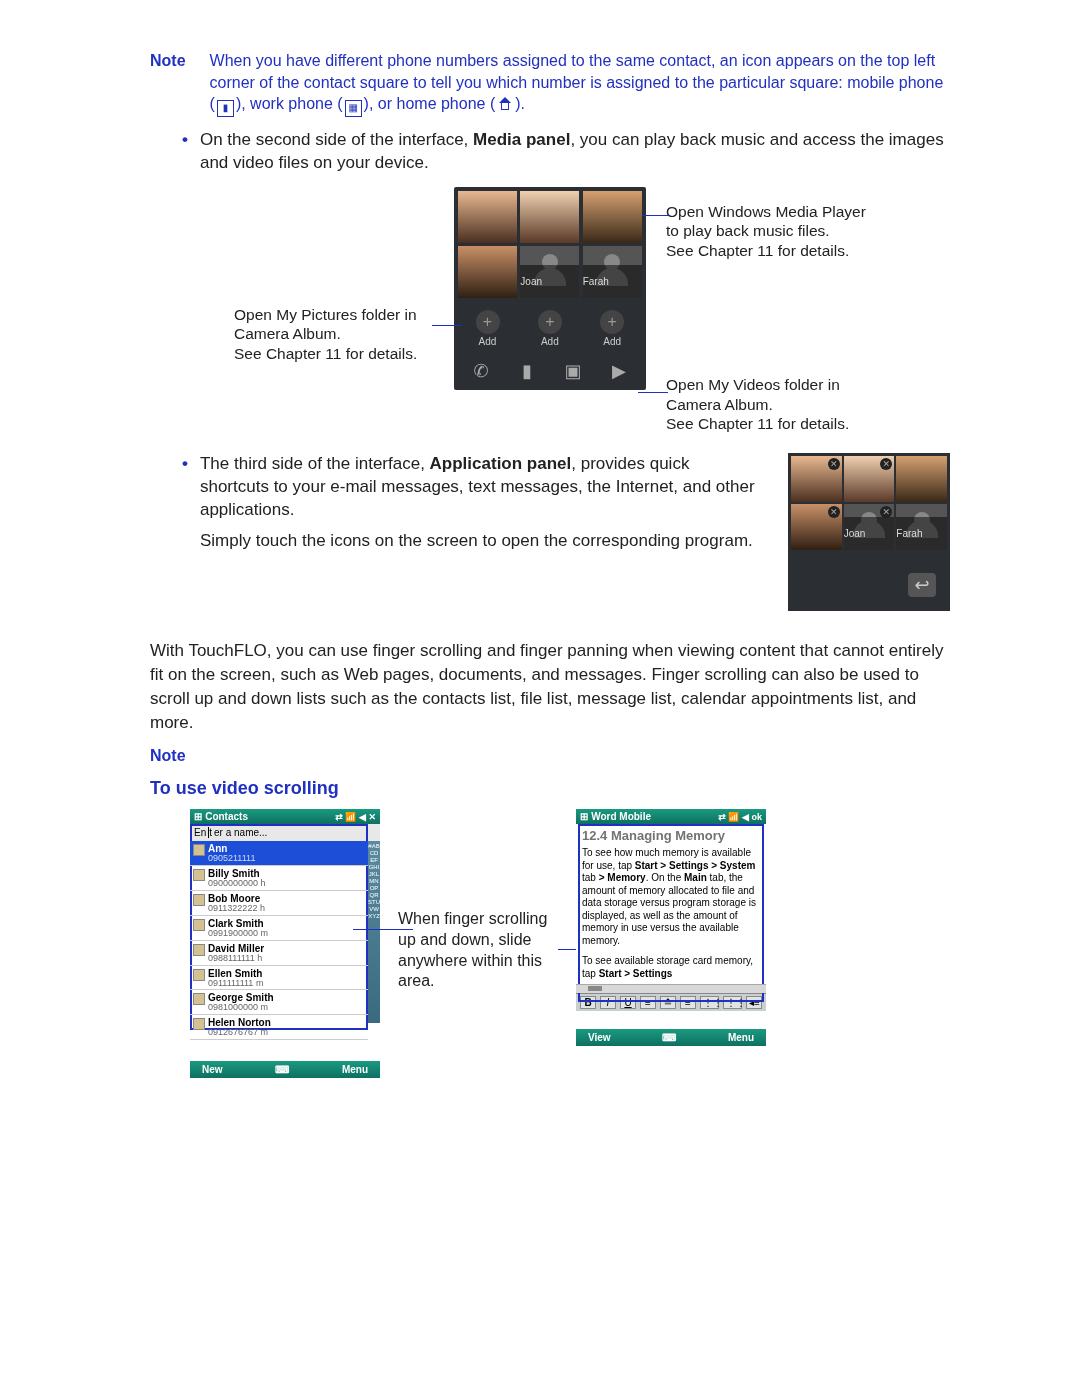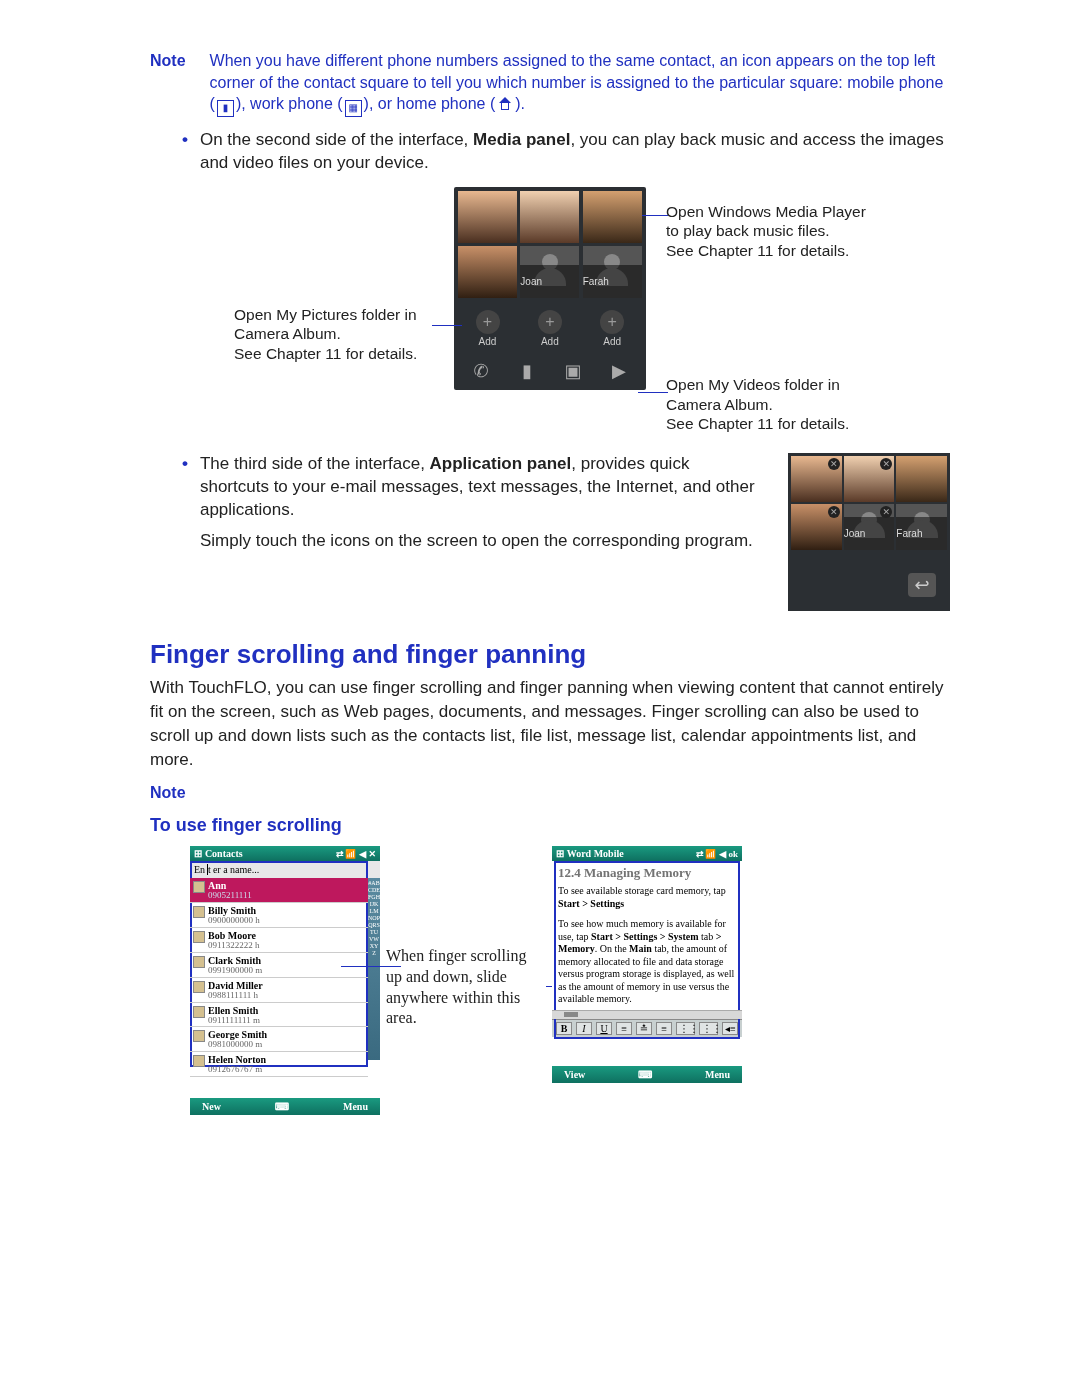--- a/index.html
+++ b/index.html
@@ -264,23 +264,22 @@
   }
   .sub-h {
     color: #2030C0;
     font-size: 18px;
     font-weight: bold;
     margin: 8px 0 10px 0;
   }
   .scroll-figs {
     display: flex;
     align-items: flex-start;
-    gap: 6px;
-    position: relative;
-    font-family: Liberation Serif, serif;
+    gap: 18px;
+    position: relative;
   }
   .wm-window {
     width: 190px;
     background: #0a0a0a;
     font-size: 9px;
     color: #000;
   }
   .wm-title {
     background: linear-gradient(#1a9a80, #0e7060);
     color: #fff;
@@ -319,21 +318,21 @@
     height: 182px;
   }
   .contact-items { flex: 1; }
   .c-item {
     border-bottom: 1px solid #ccc;
     padding: 2px 4px 1px 18px;
     position: relative;
     font-size: 10px;
     line-height: 1.1;
   }
-  .c-item.sel { background: #be185d; color: #fff; }
+  .c-item.sel { background: #1d4ed8; color: #fff; }
   .c-item .sub { color: #666; font-size: 9px; }
   .c-item.sel .sub { color: #cde; }
   .c-item::before {
     content: '';
     position: absolute;
     left: 3px; top: 3px;
     width: 10px; height: 10px;
     background: #d4c090;
     border: 1px solid #888;
   }
@@ -533,28 +532,27 @@
           </div>
         <div class="app-cell">
             <div class="silhouette"></div>
             <div class="cell-label">Farah</div>
           </div>
       </div>
       <div class="back-arrow"><span>↩</span></div>
     </div>
   </div>
 
-  <h2 class="section">Finger scrolling and finger panning</h2>
   <p class="body-p">With TouchFLO, you can use finger scrolling and finger panning when viewing content that cannot entirely fit on the screen, such as Web pages, documents, and messages. Finger scrolling can also be used to scroll up and down lists such as the contacts list, file list, message list, calendar appointments list, and more.</p>
 
   <div class="note-row">
     <div class="note-label">Note</div>
   </div>
 
-  <div class="sub-h">To use finger scrolling</div>
+  <div class="sub-h">To use video scrolling</div>
 
   <div class="scroll-figs" style="margin-left:40px;">
     <div class="wm-window">
       <div class="wm-title">
         <span><span>⊞</span> <span>Contacts</span></span>
         <span class="icons">⇄ 📶 ◀ ✕</span>
       </div>
       <div class="wm-content contacts-body">
         <div class="blue-border" style="top:0; left:0; width:174px; height:202px;"></div>
         <div class="enter-name">En<span style="border-left:1px solid #000;">t</span>er a name...</div>
@@ -587,24 +585,24 @@
 
     <div class="wm-window">
       <div class="wm-title">
         <span><span>⊞</span> <span>Word Mobile</span></span>
         <span class="icons">⇄ 📶 ◀ ok</span>
       </div>
       <div class="wm-content word-body">
         <div class="blue-border" style="top:0; left:2px; width:182px; height:174px;"></div>
         <div class="word-heading">12.4  Managing Memory</div>
         <div class="word-text">
+          <span>To see how much memory is available for use, tap </span><b>Start &gt; Settings &gt; System</b><span> tab </span><b>&gt; Memory</b><span>. On the </span><b>Main</b><span> tab, the amount of memory allocated to file and data storage versus program storage is displayed, as well as the amount of memory in use versus the available memory.</span>
+        </div>
+        <div class="word-text">
           <span>To see available storage card memory, tap </span><b>Start &gt; Settings</b>
-        </div>
-        <div class="word-text">
-          <span>To see how much memory is available for use, tap </span><b>Start &gt; Settings &gt; System</b><span> tab </span><b>&gt; Memory</b><span>. On the </span><b>Main</b><span> tab, the amount of memory allocated to file and data storage versus program storage is displayed, as well as the amount of memory in use versus the available memory.</span>
         </div>
         <div class="word-scroll"></div>
         <div class="word-toolbar">
           <span style="font-weight:bold;">B</span>
           <span style="font-style:italic;">I</span>
           <span style="text-decoration:underline;">U</span>
           <span>≡</span>
           <span>≛</span>
           <span>≡</span>
           <span>⋮⋮</span>

